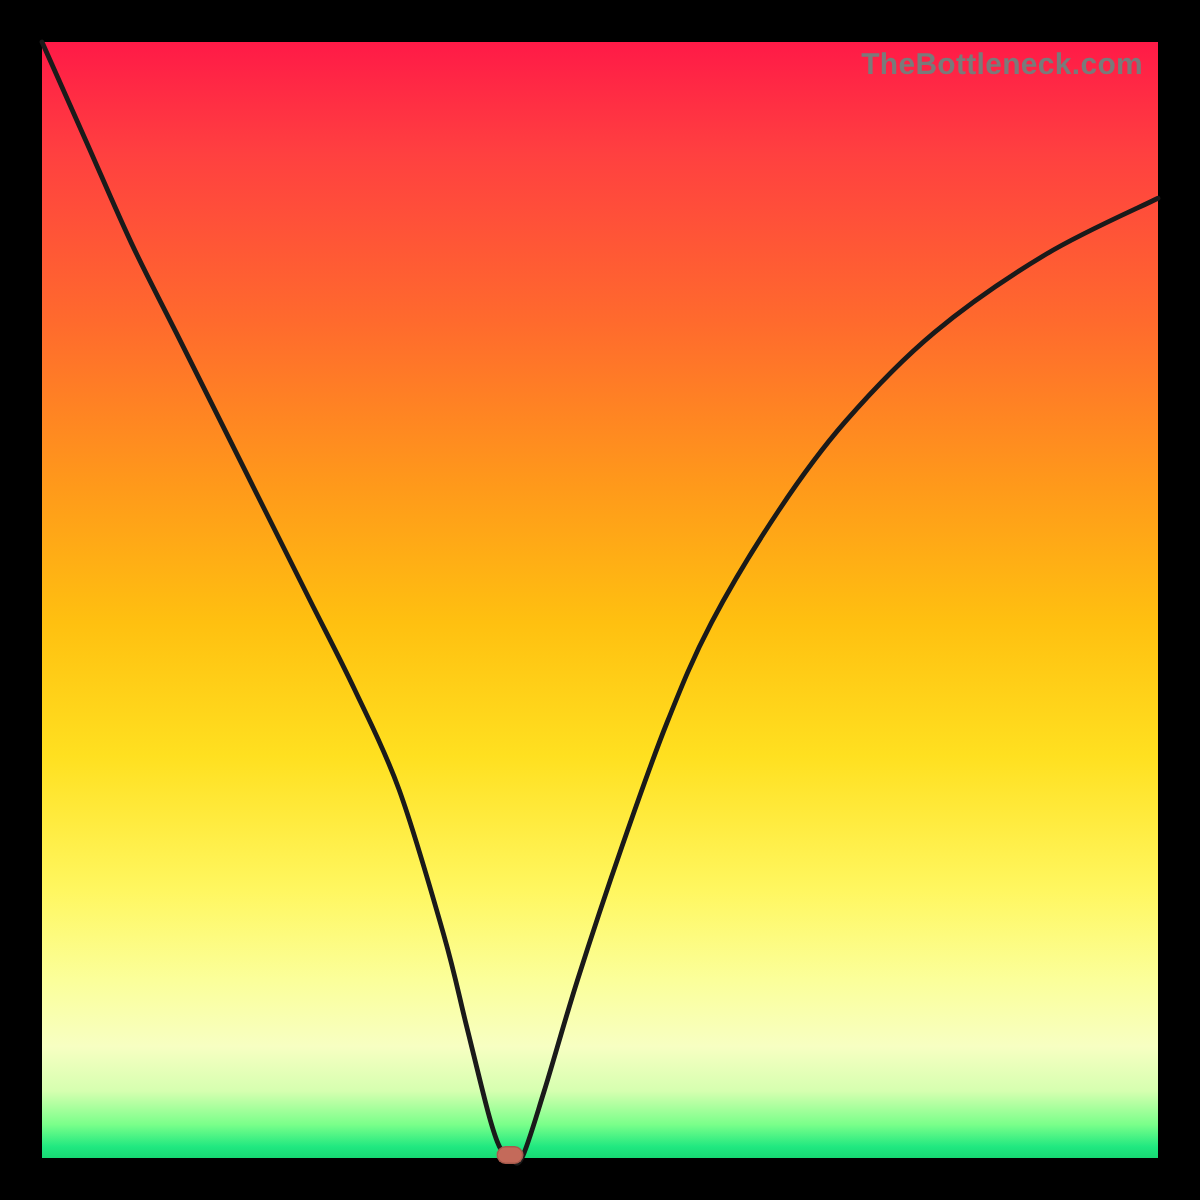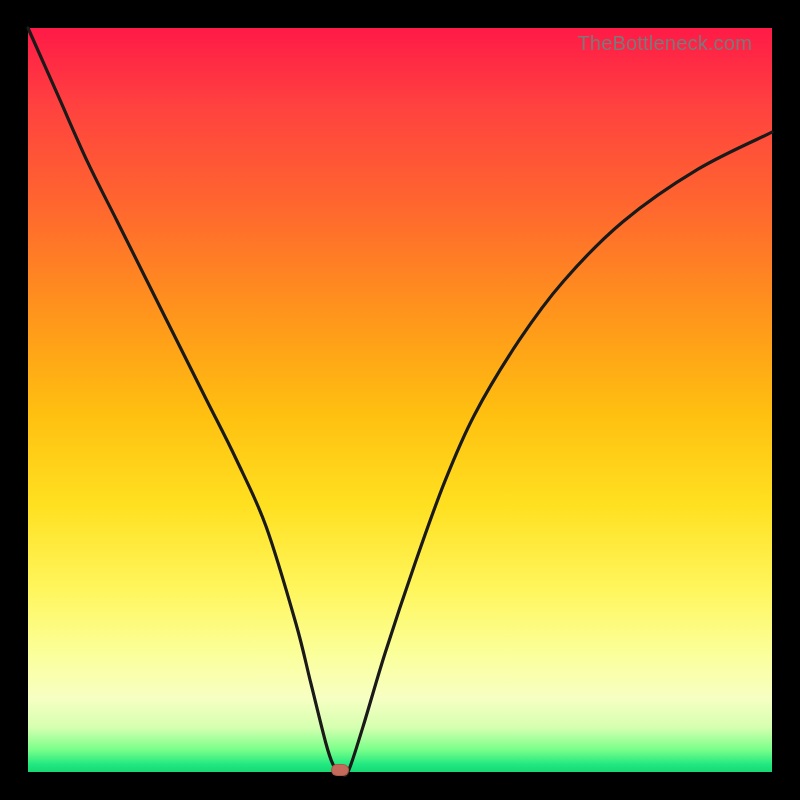--- a/index.html
+++ b/index.html
@@ -37,24 +37,24 @@
       #f7ffc2 90%,
       #d6ffb0 94%,
       #7aff8a 97%,
       #20e880 99%,
       #17d873 100%
     );
   }
   .watermark {
     position: absolute;
     top: 4px;
-    right: 20px;
+    right: 10px;
     color: #7a7a7a;
     font-size: 20px;
-    font-weight: 400;
+    font-weight: 700;
     letter-spacing: 0.2px;
     user-select: none;
   }
   svg.curve {
     position: absolute;
     left: 0;
     top: 0;
     width: 744px;
     height: 744px;
     overflow: visible;

